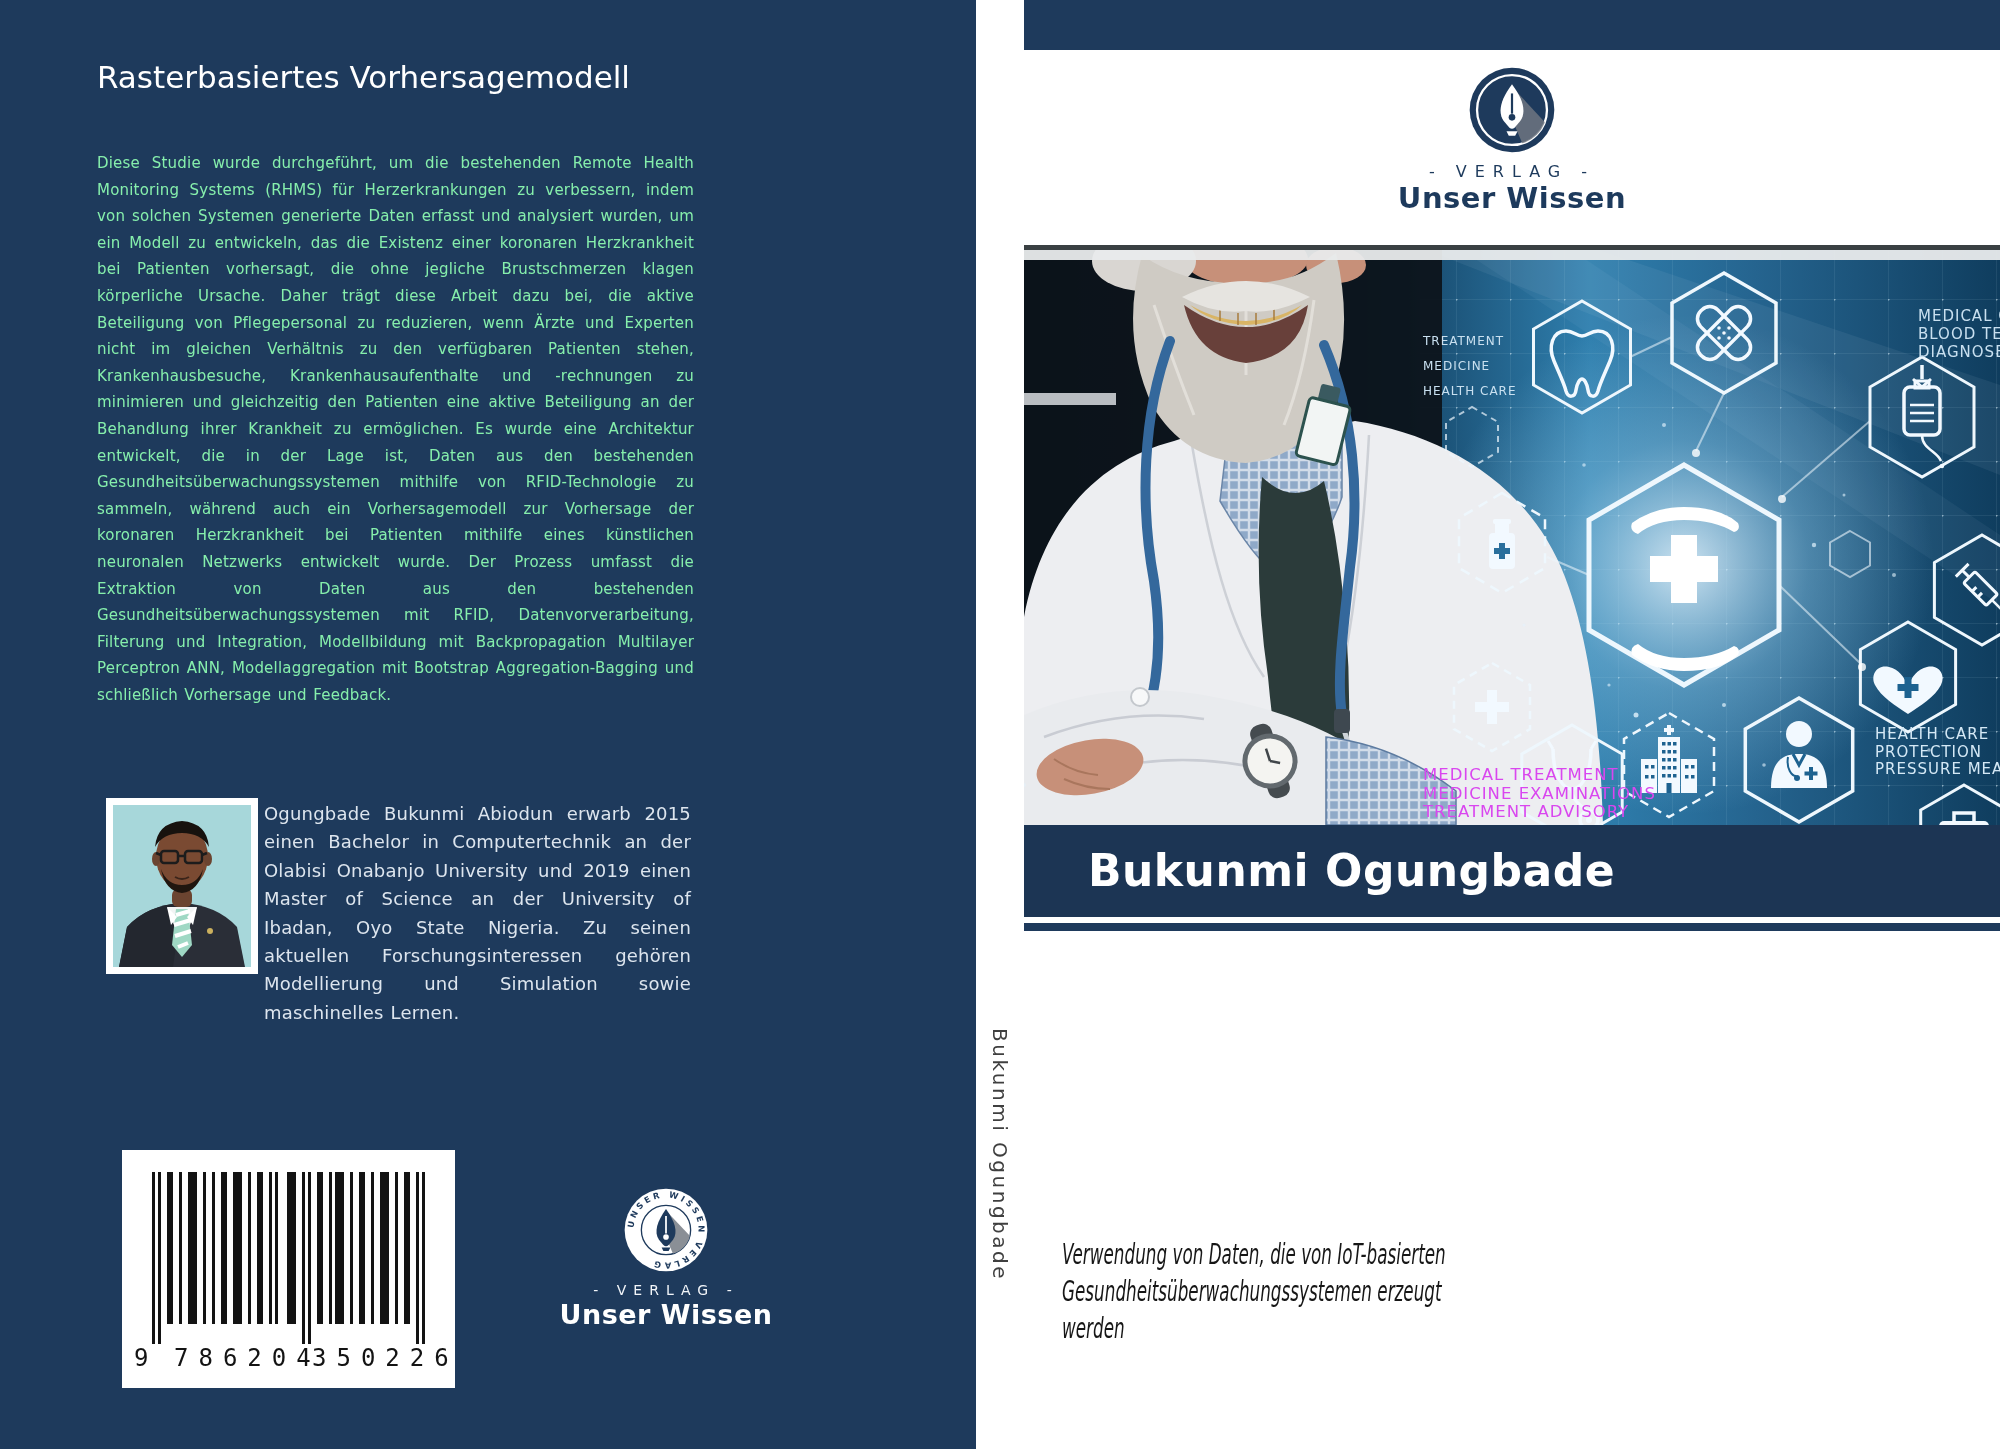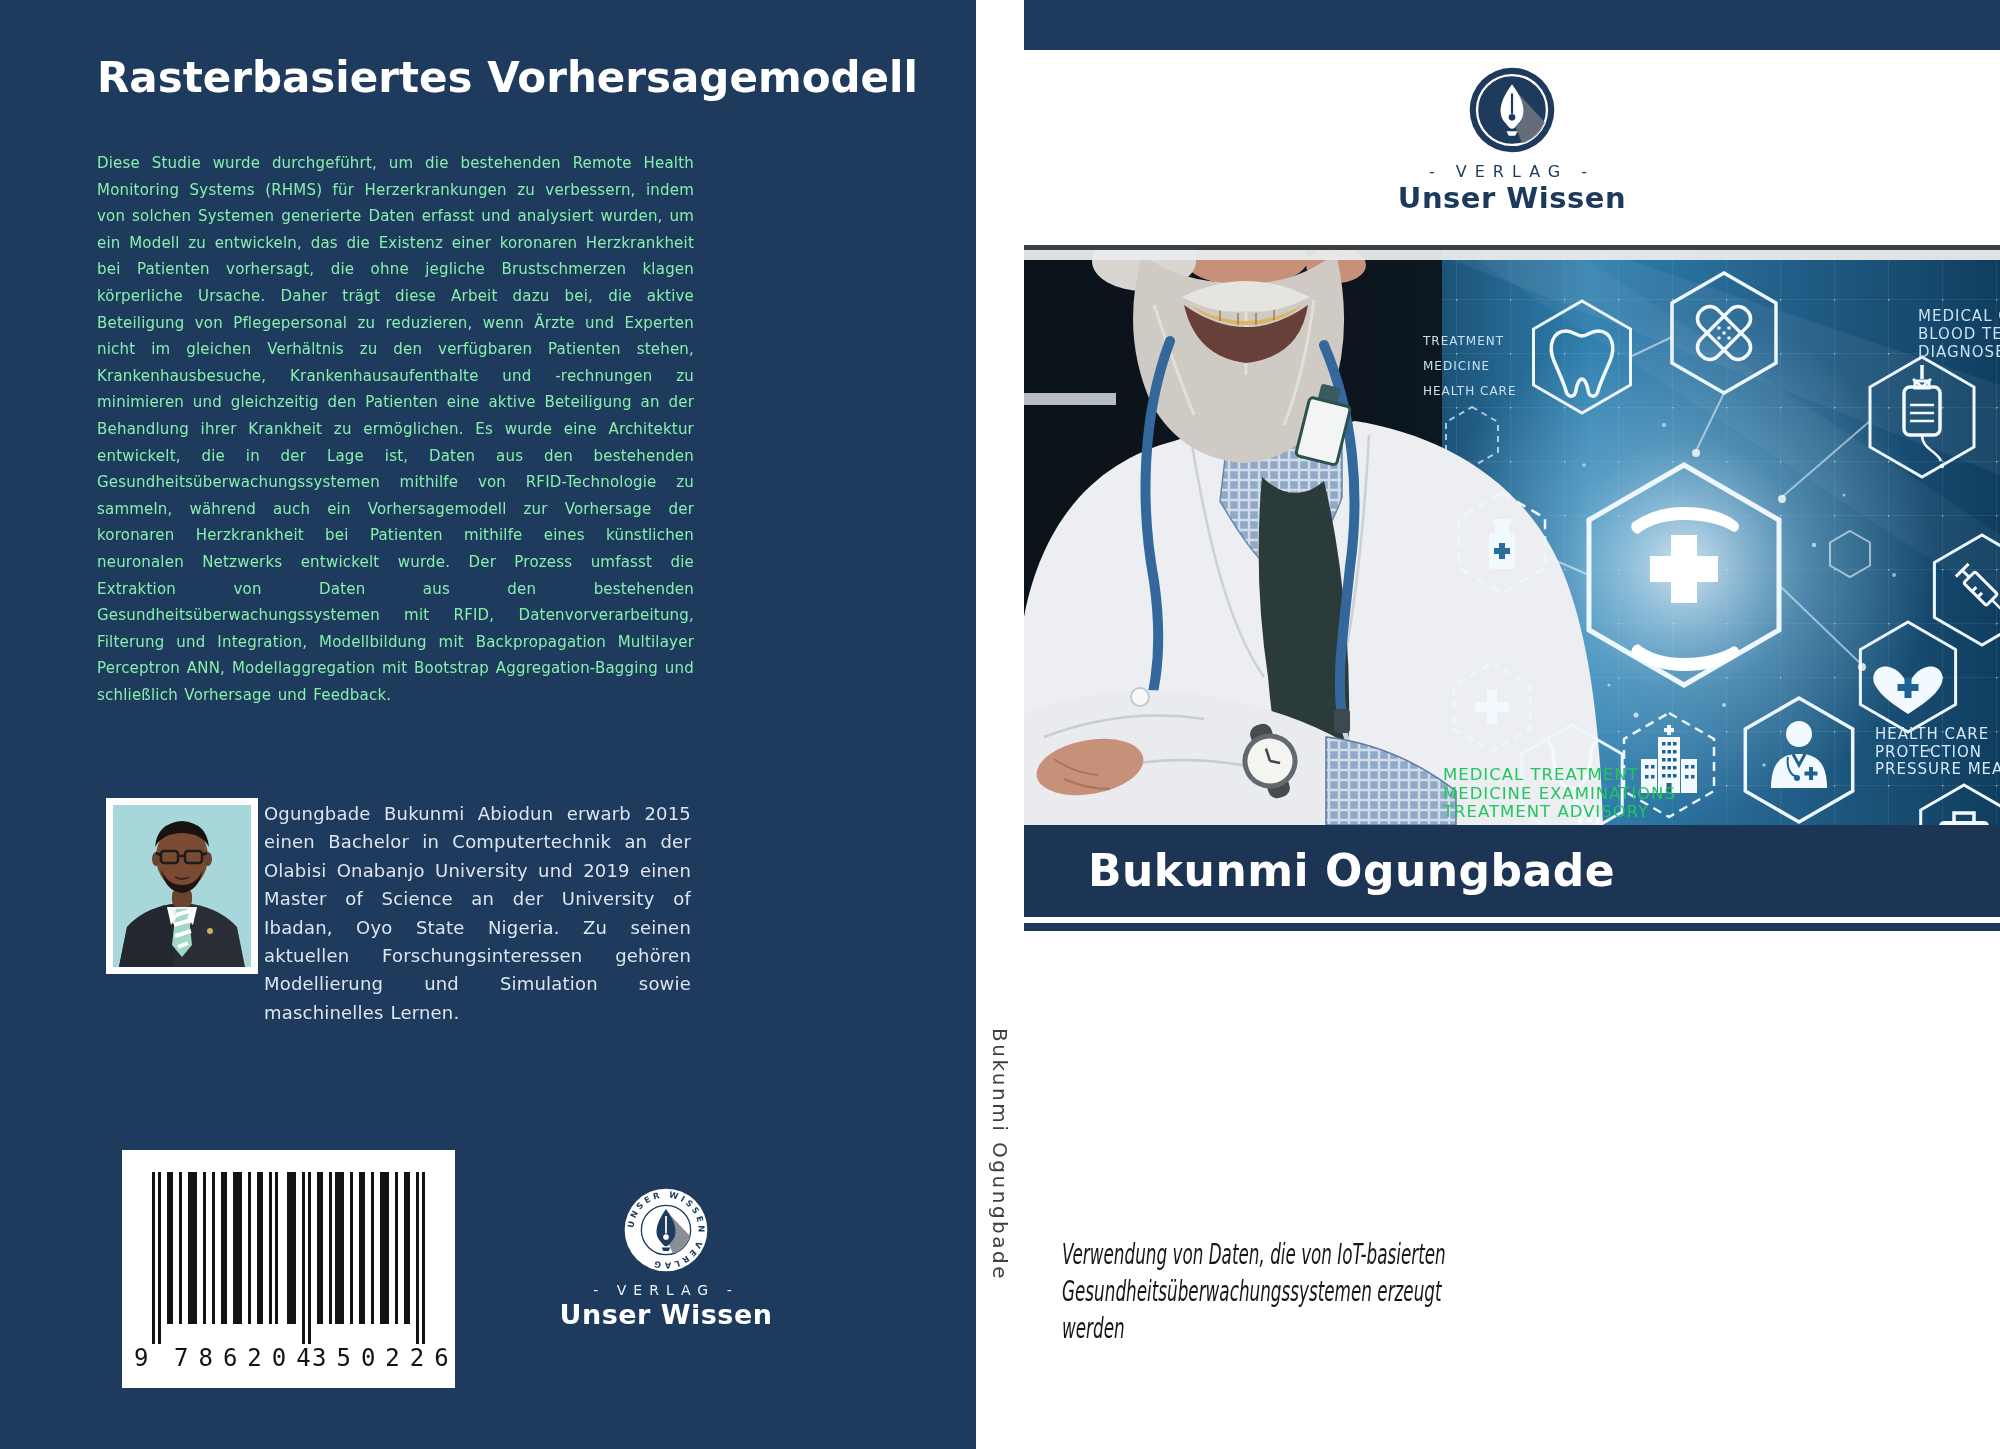--- a/index.html
+++ b/index.html
@@ -1,21 +1,21 @@
 <!DOCTYPE html>
 <html><head>
 <meta charset="utf-8">
 <style>
   html,body{margin:0;padding:0;background:#ffffff;}
   #cover{position:relative;width:2000px;height:1449px;overflow:hidden;background:#ffffff;
          font-family:"DejaVu Sans","Liberation Sans",sans-serif;}
   
   #back{position:absolute;left:0;top:0;width:976px;height:1449px;background:#1e3a5c;}
-  .back-title{position:absolute;left:97px;top:58px;color:#ffffff;font-weight:bold;
-              font-size:42px;line-height:39px;white-space:nowrap;}
+  .back-title{position:absolute;left:97px;top:58px;color:#ffffff;font-weight:normal;
+              font-size:31px;line-height:39px;white-space:nowrap;}
   .back-desc{position:absolute;left:97px;top:150px;width:597px;color:#86efac;
              font-size:15px;line-height:26.6px;text-align:justify;letter-spacing:.2px;word-spacing:1.5px;}
   .author-photo{position:absolute;left:106px;top:798px;width:152px;height:176px;background:#ffffff;
                 box-sizing:border-box;padding:7px;}
   .author-photo svg{display:block;width:138px;height:162px;}
   .back-bio{position:absolute;left:264px;top:800px;width:427px;color:#dde5ee;
             font-size:18px;line-height:28.4px;text-align:justify;letter-spacing:.2px;word-spacing:1px;}
   .barcode-box{position:absolute;left:122px;top:1150px;width:333px;height:238px;background:#ffffff;}
   .seal-logo{position:absolute;left:556px;top:1186px;width:220px;text-align:center;color:#ffffff;}
   .seal-logo .verlag-line{font-size:14px;letter-spacing:7px;margin-top:4px;color:#f2f5f9;}
@@ -30,21 +30,21 @@
   .front-logo{position:absolute;left:0;top:64px;width:976px;text-align:center;color:#1d3a5c;}
   .front-logo .verlag-line{font-size:16px;letter-spacing:8px;font-weight:500;margin-top:2px;}
   .front-logo .pub-name{font-size:29px;font-weight:bold;letter-spacing:.5px;margin-top:0px;}
   .photo{position:absolute;left:0;top:245px;width:976px;height:580px;overflow:hidden;background:#0c1b2a;}
   .photo svg{position:absolute;left:0;top:0;}
   .ov{position:absolute;color:#c9e0f0;letter-spacing:1px;}
   .ov div{white-space:nowrap;}
   .ov-tl{left:399px;top:84px;font-size:12px;line-height:25px;}
   .ov-tr{left:894px;top:62px;font-size:15px;line-height:18px;}
   .ov-br{left:851px;top:481px;font-size:15px;line-height:17.5px;color:#d5e9f6;}
-  .ov-bl{left:399px;top:521px;font-size:16.5px;line-height:18.5px;color:#22c55e;margin-left:20px;}
+  .ov-bl{left:399px;top:521px;font-size:16.5px;line-height:18.5px;color:#d946ef;}
   .name-band{position:absolute;left:0;top:825px;width:976px;height:92px;background:#1c3554;}
   .name-band span{display:block;padding-left:64px;line-height:92px;color:#ffffff;
                   font-weight:bold;font-size:44px;letter-spacing:.5px;}
   .gap-white{position:absolute;left:0;top:917px;width:976px;height:6px;background:#ffffff;}
   .rule-navy{position:absolute;left:0;top:923px;width:976px;height:8px;background:#1e3a5c;}
   .front-title{position:absolute;left:38px;top:956px;}
   .front-title div{font-size:54px;line-height:54.5px;font-weight:bold;color:#0d0d0d;
                    transform:scaleX(.57);transform-origin:0 0;white-space:nowrap;}
   .front-subtitle{position:absolute;left:38px;top:1236px;width:660px;font-style:italic;
                   font-size:28px;line-height:37px;color:#161616;

